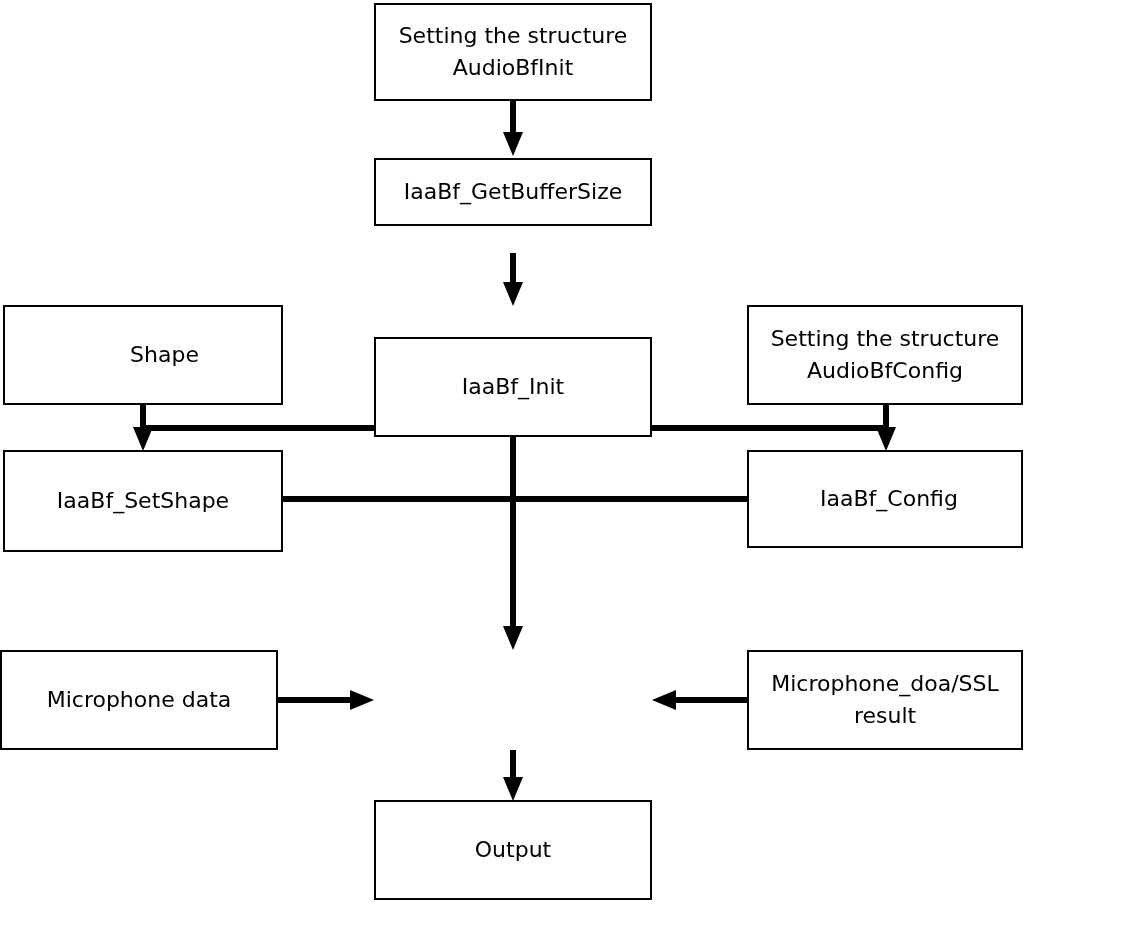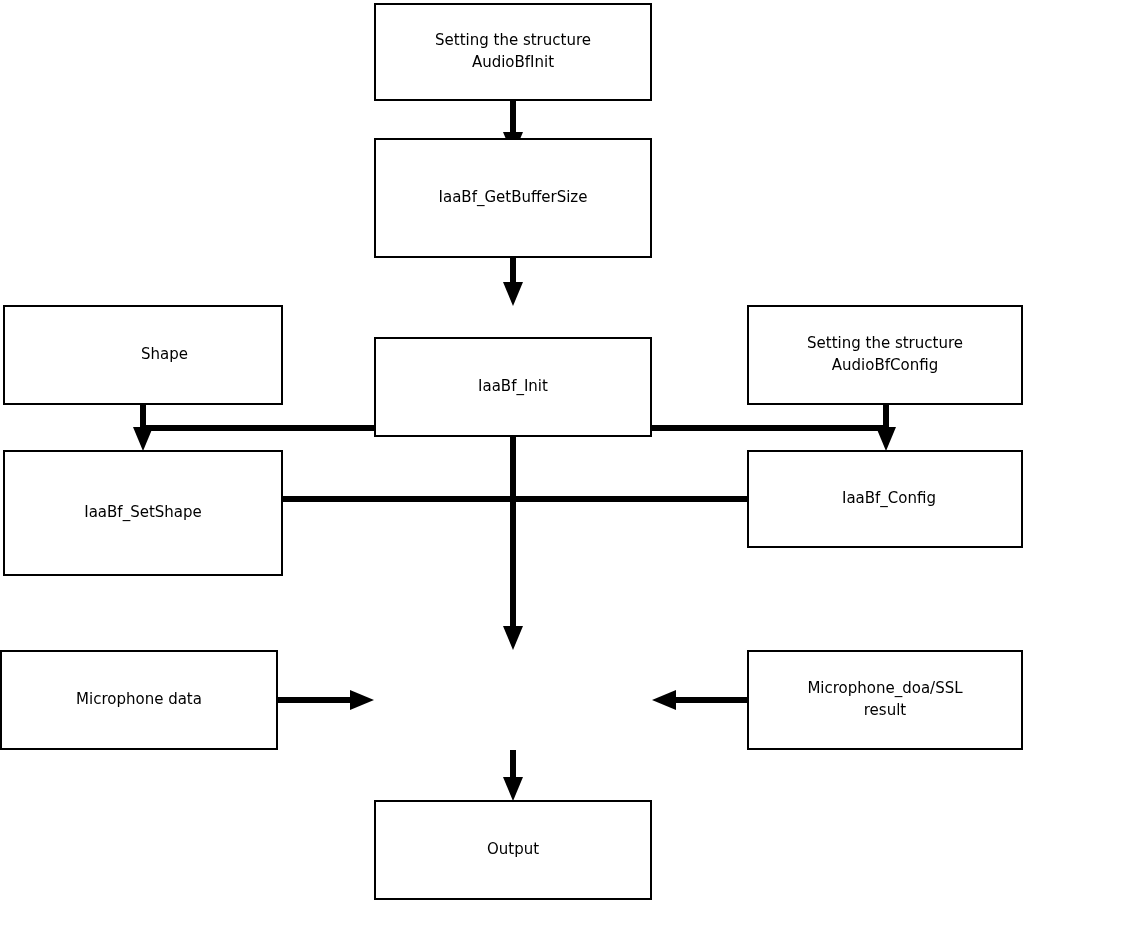--- a/index.html
+++ b/index.html
@@ -23,21 +23,21 @@
     box-sizing: border-box;
     border: 2px solid #000000;
     background: #ffffff;
     display: flex;
     align-items: center;
     justify-content: center;
     text-align: center;
     z-index: 3;
   }
   .node .label {
-    font-size: 15px;
+    font-size: 22px;
     line-height: 1.45;
     color: #000000;
     padding: 0 6px;
     white-space: pre-line;
   }
   
   #wires {
     position: absolute;
     left: 0;
     top: 0;
@@ -118,38 +118,38 @@
       <line class="wire w-thick" x1="513" y1="405" x2="513" y2="639"></line>
       <polygon class="arrowfill" points="513,650 503,626 523,626"></polygon>
     </g>
   </svg>
 
   <div class="node" style="left:374px; top:3px; width:278px; height:98px;">
     <span class="label">Setting the structure
 AudioBfInit</span>
   </div>
 
-  <div class="node" style="left:374px; top:138px; width:278px; height:120px;">
+  <div class="node" style="left:374px; top:158px; width:278px; height:68px;">
     <span class="label">IaaBf_GetBufferSize</span>
   </div>
 
   <div class="node" style="left:3px; top:305px; width:280px; height:100px;padding-left:43px;">
     <span class="label">Shape</span>
   </div>
 
   <div class="node" style="left:374px; top:305px; width:278px; height:100px;margin-top:32px;">
     <span class="label">IaaBf_Init</span>
   </div>
 
   <div class="node" style="left:747px; top:305px; width:276px; height:100px;">
     <span class="label">Setting the structure
 AudioBfConfig</span>
   </div>
 
-  <div class="node" style="left:3px; top:450px; width:280px; height:126px;">
+  <div class="node" style="left:3px; top:450px; width:280px; height:102px;">
     <span class="label">IaaBf_SetShape</span>
   </div>
 
   <div class="node" style="left:747px; top:450px; width:276px; height:98px;padding-left:8px;">
     <span class="label">IaaBf_Config</span>
   </div>
 
   <div class="node" style="left:0px; top:650px; width:278px; height:100px;">
     <span class="label">Microphone data</span>
   </div>

